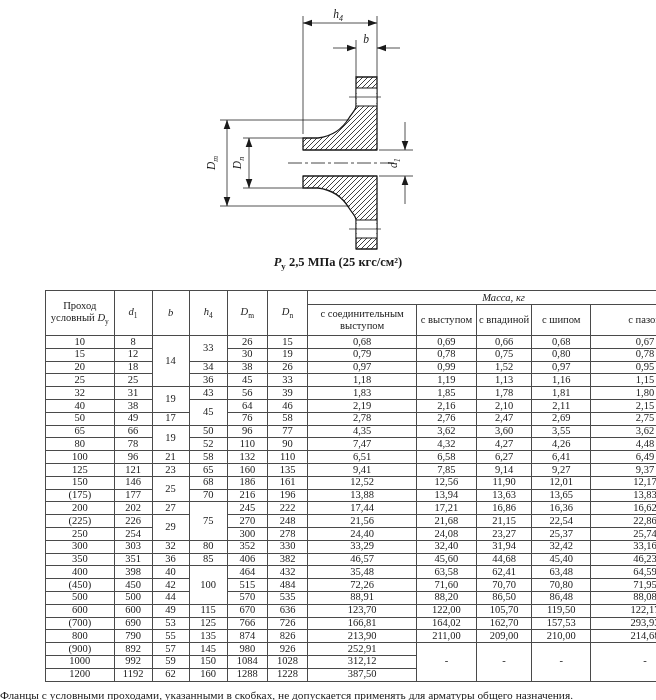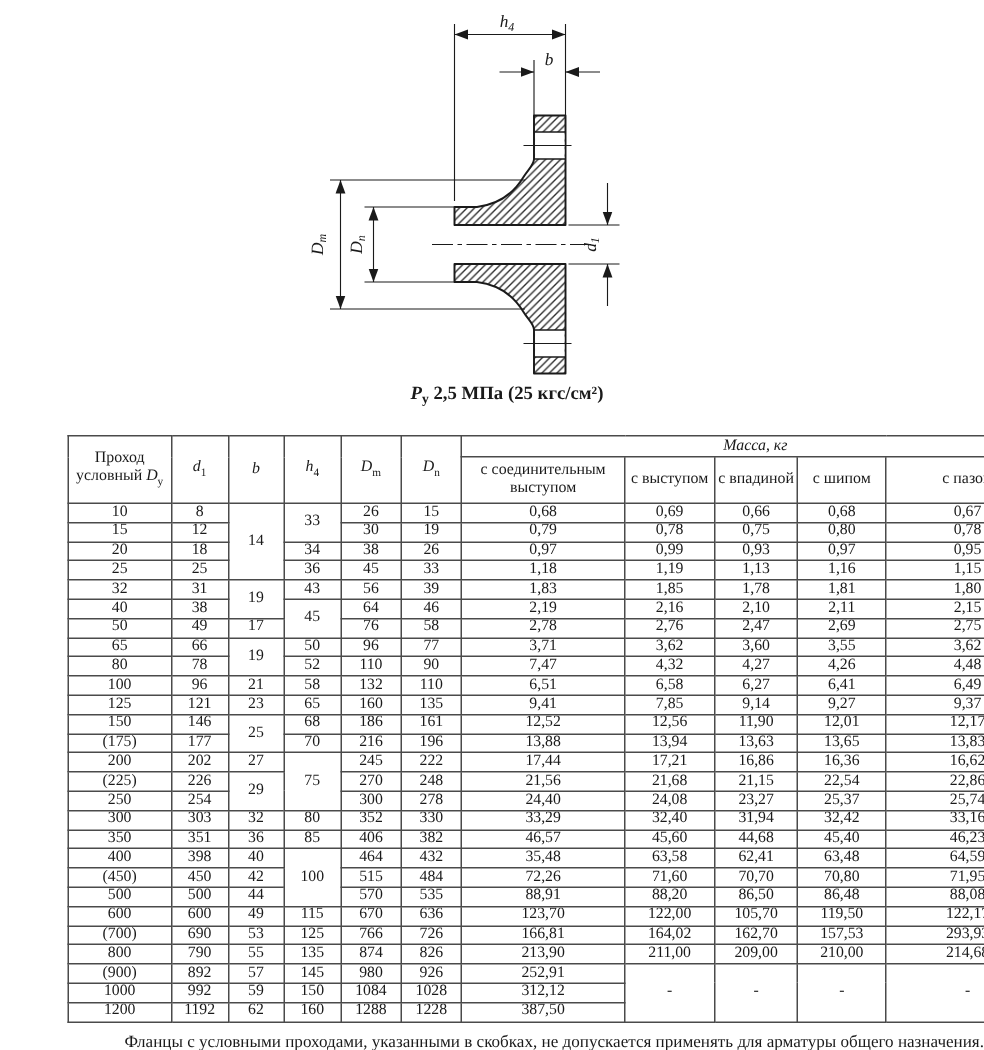--- a/index.html
+++ b/index.html
@@ -19,21 +19,21 @@
     border:1px solid #4a4a4a; text-align:center; vertical-align:middle;
     font-weight:normal; padding:0 1px; overflow:hidden;
   }
   table.dims th { font-size:10.6px; line-height:1.12; }
   table.dims td { font-size:10.5px; line-height:1.02; height:11.8px; }
   .th-group { height:13px;font-style:italic; }
   .th-sub   { height:30px; }
   .th-main sub, .th-sym sub { font-size:7.5px; }
   .th-sym i, .th-main i { font-style:italic; }
   .footer-note {
-    margin-top:7px; text-align:right; font-size:11.4px; width:656px;font-family:Liberation Serif, serif;
+    margin-top:7px; text-align:left; font-size:11.4px; width:656px;font-family:Liberation Serif, serif;
   }
 </style>
 </head>
 <body>
 
 <div class="drawing-wrap">
 <svg width="656" height="274" viewBox="0 0 656 274">
   <defs>
     <pattern id="hatch" width="5" height="5" patternUnits="userSpaceOnUse">
       <path d="M0,5 L5,0 M-1,1 L1,-1 M4,6 L6,4" stroke="#2a2a2a" stroke-width="0.9" fill="none"></path>
@@ -156,21 +156,21 @@
         <td>0,78</td>
       </tr>
       <tr>
         <td>20</td>
         <td>18</td>
         <td>34</td>
         <td>38</td>
         <td>26</td>
         <td>0,97</td>
         <td>0,99</td>
-        <td>0,93</td>
+        <td>1,52</td>
         <td>0,97</td>
         <td>0,95</td>
       </tr>
       <tr>
         <td>25</td>
         <td>25</td>
         <td>36</td>
         <td>45</td>
         <td>33</td>
         <td>1,18</td>
@@ -216,21 +216,21 @@
         <td>2,69</td>
         <td>2,75</td>
       </tr>
       <tr>
         <td>65</td>
         <td>66</td>
         <td rowspan="2">19</td>
         <td>50</td>
         <td>96</td>
         <td>77</td>
-        <td>3,71</td>
+        <td>4,35</td>
         <td>3,62</td>
         <td>3,60</td>
         <td>3,55</td>
         <td>3,62</td>
       </tr>
       <tr>
         <td>80</td>
         <td>78</td>
         <td>52</td>
         <td>110</td>

